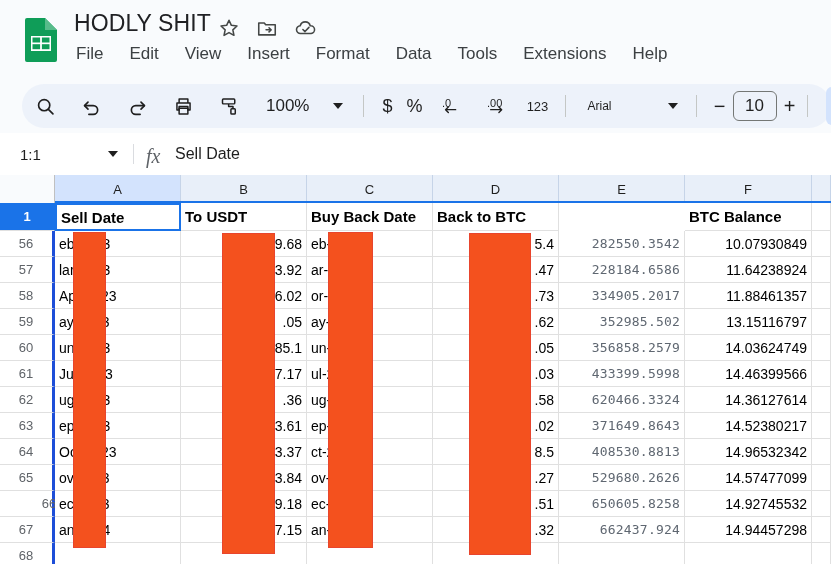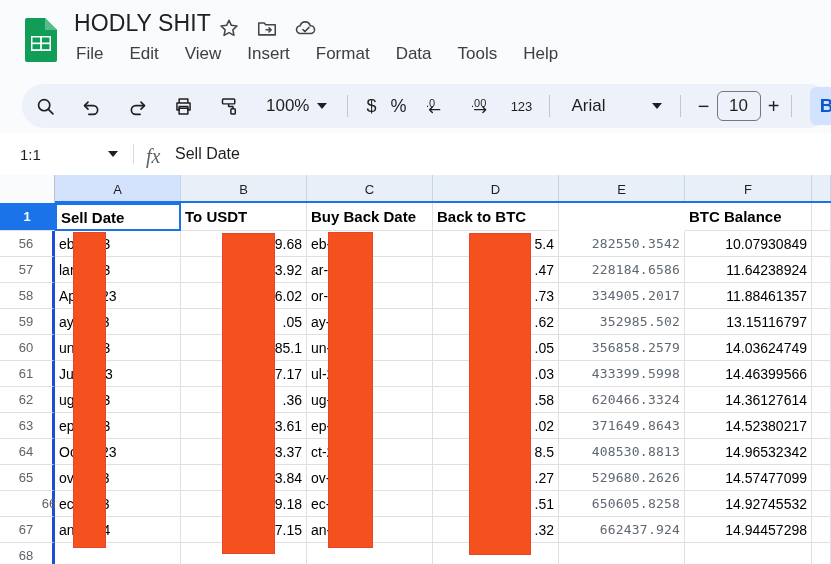--- a/index.html
+++ b/index.html
@@ -56,34 +56,34 @@
     position: absolute; left: 22px; top: 6px; height: 44px;
     display: flex; align-items: center;
   }
   .tb-btn {
     width: 34px; height: 34px; margin: 0 6px;
     display: flex; align-items: center; justify-content: center;
     border-radius: 6px; color: #1f1f1f; flex: none;
   }
   .tb-btn svg { display: block; }
   .tb-zoom {
-    display:flex; align-items:center; gap:0; margin:0 4px 0 8px; padding: 4px 6px;
+    display:flex; align-items:center; gap:16px; margin:0 4px 0 8px; padding: 4px 6px;
     border-radius: 6px; flex: none;
   }
   .tb-zoom-label { font-size: 17px; color: #1f1f1f; }
   .tb-sep { width: 1px; height: 22px; background: #c4c7c5; margin: 0 10px; flex: none; }
   .tb-text {
     font-size: 18px; color: #1f1f1f; min-width: 26px; text-align: center;
     padding: 4px 6px; border-radius: 6px; flex: none;
   }
   .tb-small { font-size: 13px; }
   .tb-font {
     display:flex; align-items:center; margin-left: 6px; flex: none;
   }
-  .tb-font-name { font-size: 17px; color:#1f1f1f; width: 86px; padding-left: 6px; }
+  .tb-font-name { font-size: 12px; color:#1f1f1f; width: 86px; padding-left: 6px; }
   .tb-fontsize-box {
     width: 44px; height: 30px; border: 1px solid #747775; border-radius: 6px;
     display:flex; align-items:center; justify-content:center; font-size: 17px; color:#1f1f1f;
     background: #edf2fa;
   }
   .tb-bold {
     width: 34px; height: 38px; background: #d3e3fd; border-radius: 6px;
     display:flex; align-items:center; justify-content:center;
     font-size: 19px; font-weight: bold; color: #0b57d0; flex:none; margin-left: 8px;
   }
@@ -208,20 +208,21 @@
     </div>
 
     <div class="menubar">
       <div class="menu-item">File</div>
       <div class="menu-item">Edit</div>
       <div class="menu-item">View</div>
       <div class="menu-item">Insert</div>
       <div class="menu-item">Format</div>
       <div class="menu-item">Data</div>
       <div class="menu-item">Tools</div>
+      <div class="menu-item">Extensions</div>
       <div class="menu-item">Help</div>
     </div>
   </div>
 
   <div class="toolbar">
     <div class="tb-pill"></div>
     <div class="tb-inner">
 
       <div class="tb-btn">
         <svg width="21" height="21" viewBox="0 0 24 24" fill="none" stroke="#1f1f1f" stroke-width="1.9" stroke-linecap="round">

